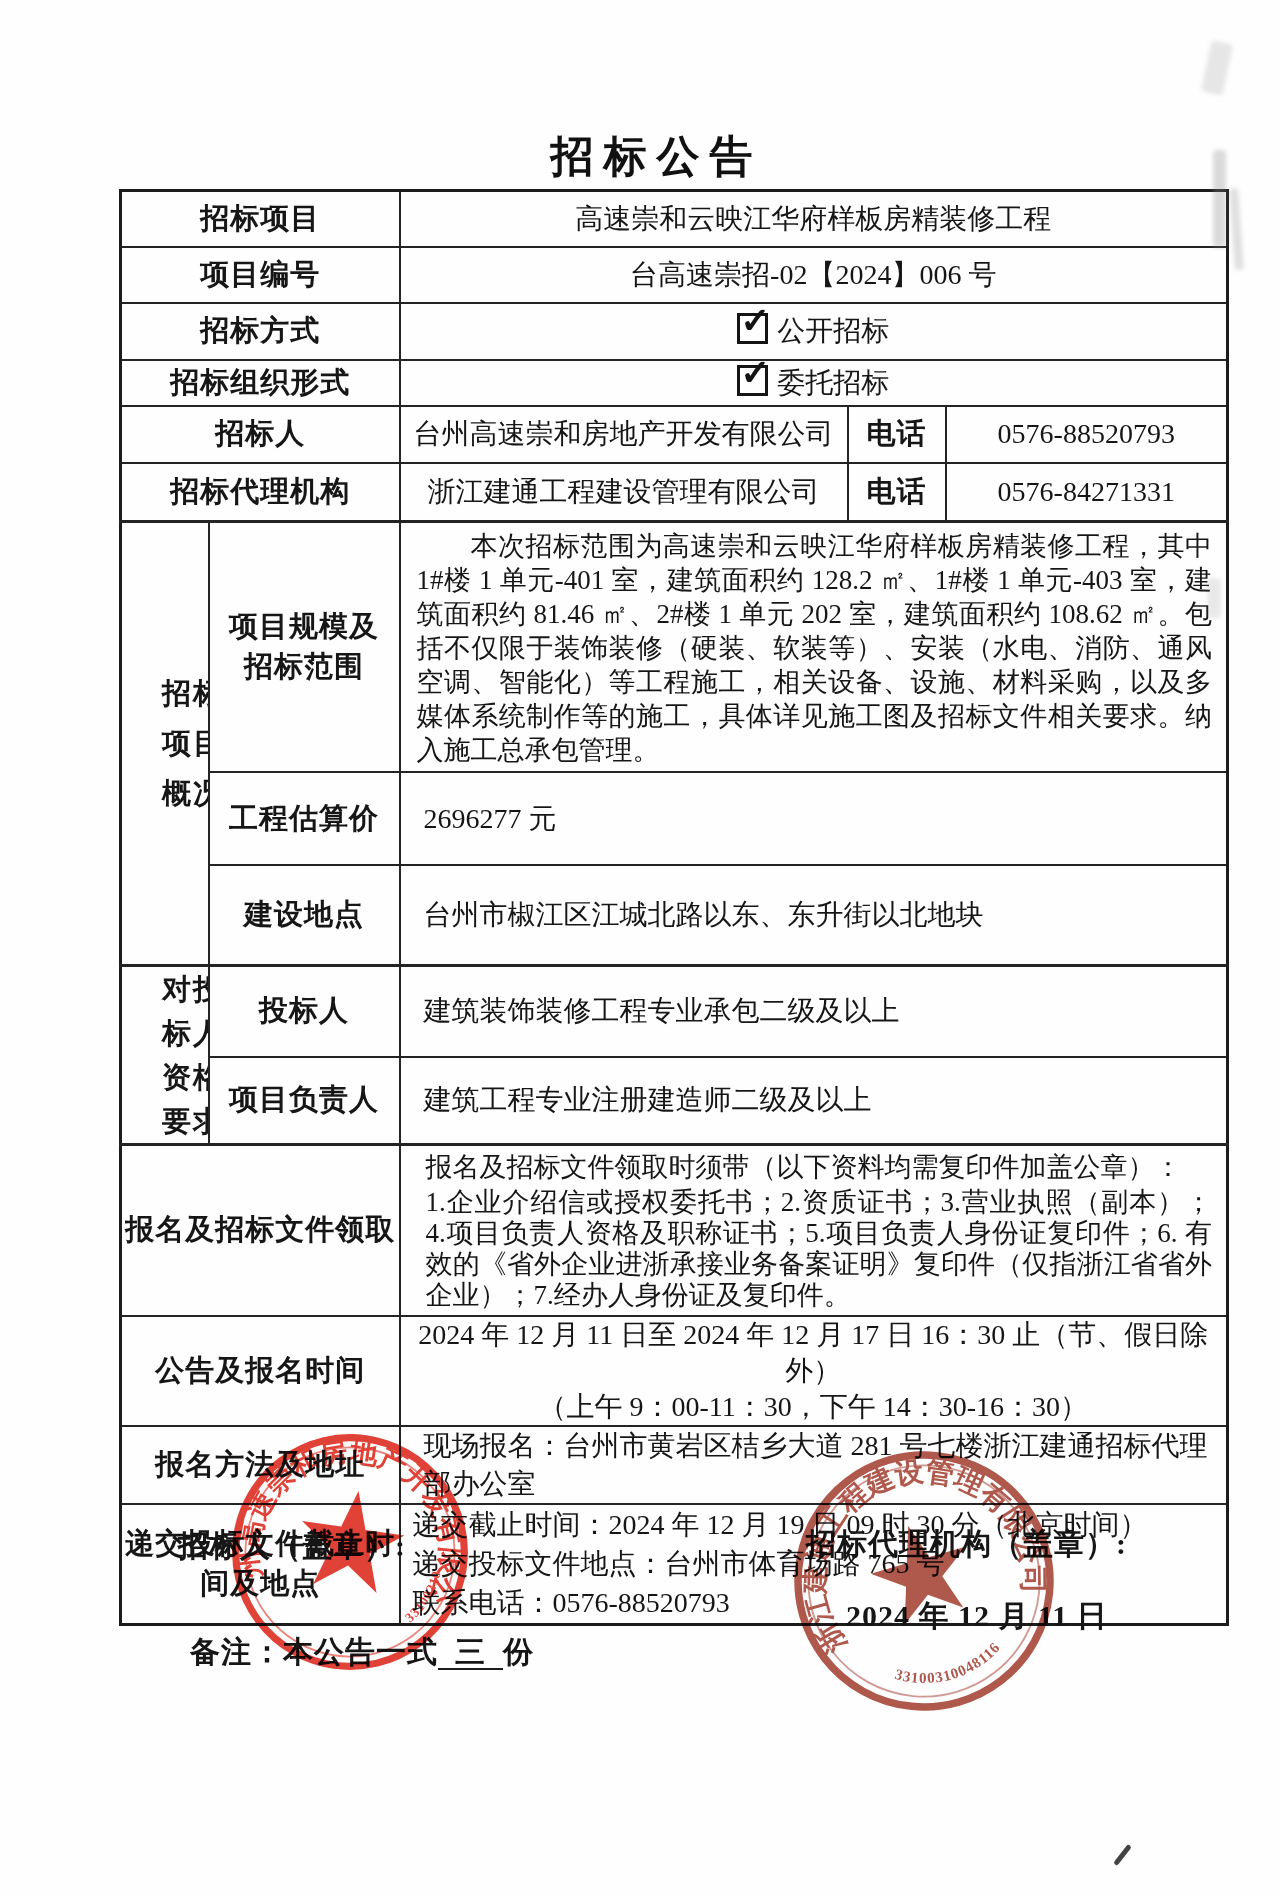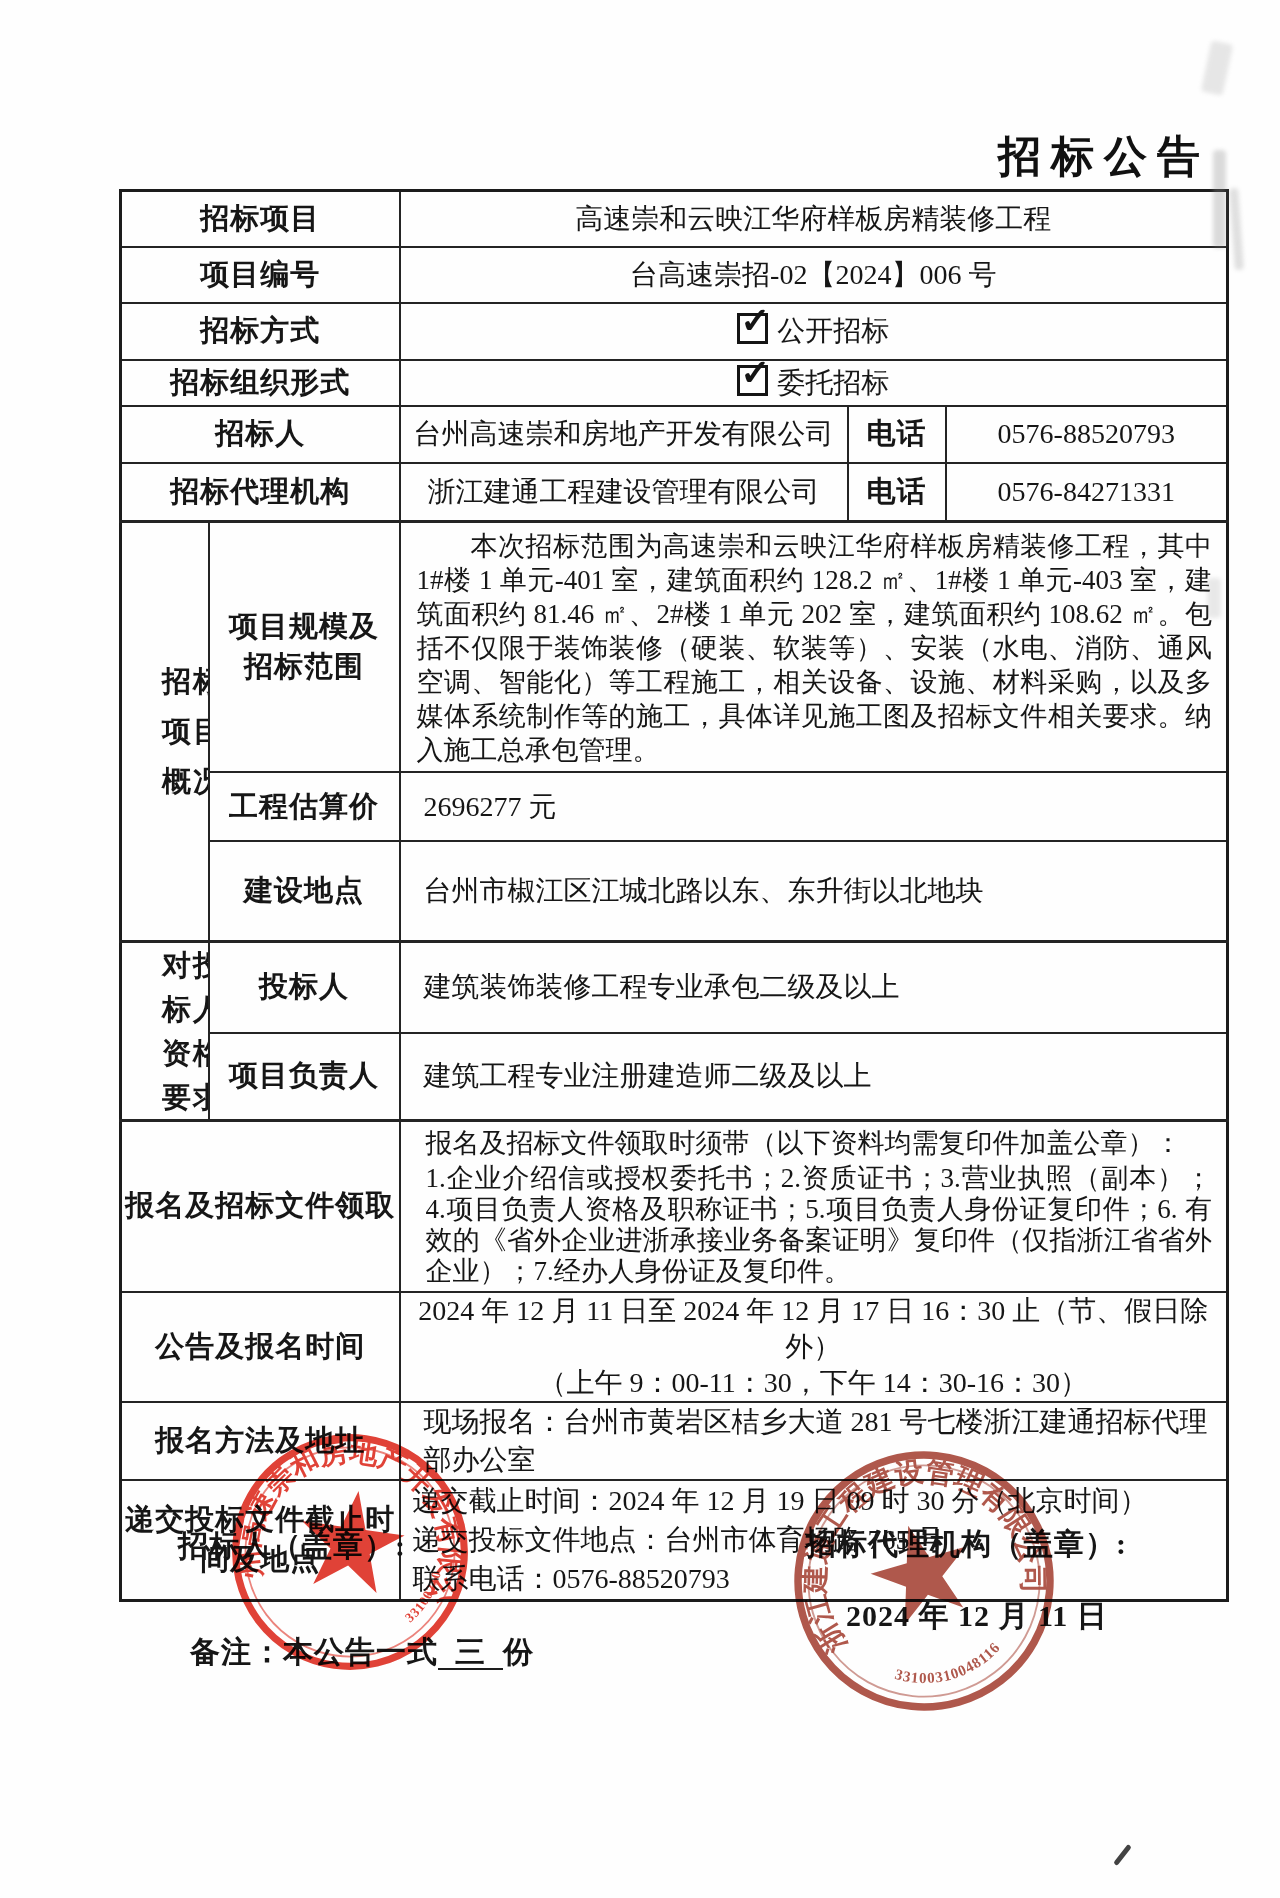--- a/index.html
+++ b/index.html
@@ -4,21 +4,21 @@
 <style>
   html,body{margin:0;padding:0;}
   body{
     width:1280px;height:1898px;background:#ffffff;
     font-family:"Liberation Serif","DejaVu Serif",serif;color:#161616;
     position:relative;overflow:hidden;
   }
   .page{position:absolute;inset:0;background:#fefefe;}
   .title{
     position:absolute;top:128px;left:103px;width:1107px;margin:0;
-    text-align:right;font-size:43px;font-weight:800;letter-spacing:10px;
+    text-align:center;font-size:43px;font-weight:800;letter-spacing:10px;
     font-family:"Liberation Sans","DejaVu Sans",sans-serif;color:#111;
   }
   table.doc{
     position:absolute;top:189px;left:103px;width:1107px;
     border-collapse:collapse;table-layout:fixed;
     border:3px solid #1c1c1c;
     margin-left:16px;
   }
   td{border:2px solid #242424;padding:0;font-size:28px;vertical-align:middle;overflow:hidden;}
   tr.thick td{border-top-width:3px;}
@@ -111,21 +111,21 @@
         <div class="vert">招标项目概况</div>
       </td>
       <td class="lbl">
         <div>项目规模及</div>
         <div>招标范围</div>
       </td>
       <td colspan="3" class="para">
         <div class="indent">本次招标范围为高速崇和云映江华府样板房精装修工程，其中 1#楼 1 单元-401 室，建筑面积约 128.2 ㎡、1#楼 1 单元-403 室，建筑面积约 81.46 ㎡、2#楼 1 单元 202 室，建筑面积约 108.62 ㎡。包括不仅限于装饰装修（硬装、软装等）、安装（水电、消防、通风空调、智能化）等工程施工，相关设备、设施、材料采购，以及多媒体系统制作等的施工，具体详见施工图及招标文件相关要求。纳入施工总承包管理。</div>
       </td>
     </tr>
-    <tr style="height:69px">
+    <tr style="height:93px">
       <td class="lbl">工程估算价</td>
       <td colspan="3" class="left">2696277 元</td>
     </tr>
     <tr style="height:100px">
       <td class="lbl">建设地点</td>
       <td colspan="3" class="left">台州市椒江区江城北路以东、东升街以北地块</td>
     </tr>
     <tr style="height:88px" class="thick">
       <td rowspan="2" class="sec">
         <div class="vert tight">对投标人资格要求</div>

